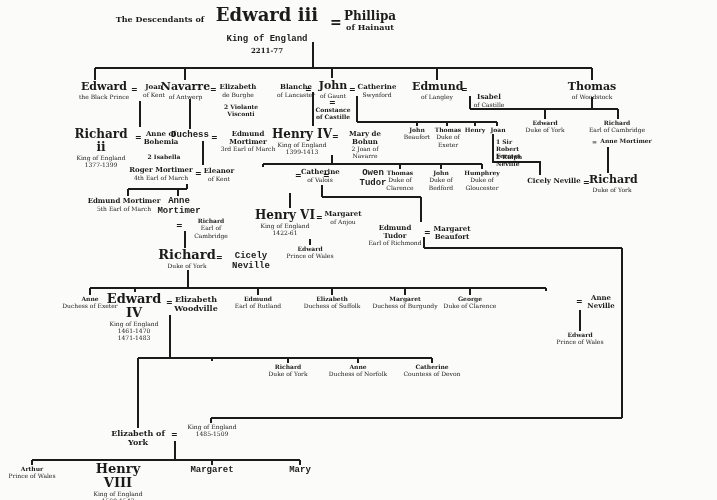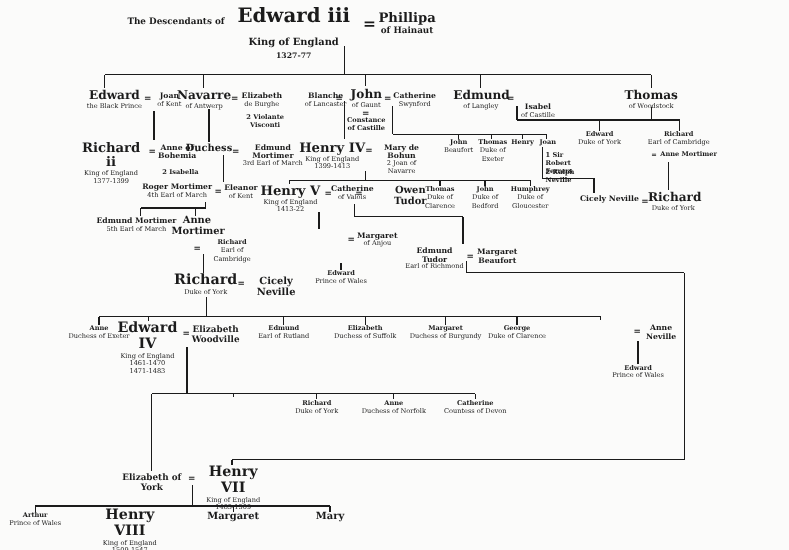--- a/index.html
+++ b/index.html
@@ -1,21 +1,21 @@
 <!DOCTYPE html>
 <html><head>
 <meta charset="utf-8">
 <style>
   html,body{margin:0;padding:0;background:#fbfbfa;}
   #canvas{position:relative;width:717px;height:500px;background:#fbfbfa;overflow:hidden;
           font-family:"DejaVu Serif",serif;color:#1b1b1b;}
   .p{position:absolute;text-align:center;}
   .nm{font-weight:bold;white-space:pre-line;line-height:1.08;}
   .n27{font-size:18px;line-height:1;}.n13{font-size:13px;}.n12{font-size:12px;}.n11{font-size:11px;}
-  .n9{font-size:9px;}.n8{font-size:8px;}.n7{font-size:7px;}.n6{font-size:6px;}
+  .n9{font-size:9px;font-family:Liberation Mono, monospace;}.n8{font-size:8px;}.n7{font-size:7px;}.n6{font-size:6px;}
   .sub{font-size:6px;line-height:1.2;white-space:pre-line;}
   .sub.b{font-weight:bold;}
   .eq{position:absolute;font-weight:bold;font-size:8px;line-height:1;}
   .eq-lg{font-size:14px;}
   .eq-xs{font-size:6px;}
   svg{position:absolute;left:0;top:0;}
 </style>
 </head>
 <body>
 
@@ -34,21 +34,21 @@
   <div class="p" style="left:114px;top:15px;width:92px">
     <div class="nm n8">The Descendants of</div>
   </div>
   <div class="p" style="left:203px;top:6px;width:128px">
     <div class="nm n27">Edward iii</div>
   </div>
   <div class="p" style="left:221px;top:35px;width:92px">
     <div class="nm n9">King of England</div>
   </div>
   <div class="p" style="left:236px;top:47px;width:62px">
-    <div class="nm n7">1327-77</div>
+    <div class="nm n7">2211-77</div>
   </div>
   <div class="eq eq-lg" style="left:330px;top:15px">=</div>
   <div class="p" style="left:344px;top:10px;width:52px">
     <div class="nm n12">Phillipa</div>
     <div class="nm n8">of Hainaut</div>
   </div>
 
   <div class="p" style="left:75px;top:81px;width:58px">
     <div class="nm n11">Edward</div>
     <div class="sub">the Black Prince</div>
@@ -181,25 +181,20 @@
 
   <div class="p" style="left:128px;top:166px;width:66px">
     <div class="nm n7">Roger Mortimer</div>
     <div class="sub">4th Earl of March</div>
   </div>
   <div class="eq" style="left:195px;top:169px">=</div>
   <div class="p" style="left:201px;top:167px;width:36px">
     <div class="nm n7">Eleanor</div>
     <div class="sub">of Kent</div>
   </div>
-  <div class="p" style="left:234px;top:167px;width:60px">
-    <div class="nm n12">Henry V</div>
-    <div class="sub">King of England
-1413-22</div>
-  </div>
   <div class="eq" style="left:295px;top:171px">=</div>
   <div class="p" style="left:301px;top:168px;width:38px">
     <div class="nm n7">Catherine</div>
     <div class="sub">of Valois</div>
   </div>
   <div class="eq" style="left:323px;top:171px">=</div>
   <div class="p" style="left:349px;top:169px;width:48px">
     <div class="nm n9">Owen Tudor</div>
   </div>
   <div class="p" style="left:376px;top:170px;width:48px">
@@ -221,20 +216,25 @@
   </div>
   <div class="p" style="left:156px;top:197px;width:46px">
     <div class="nm n9">Anne
 Mortimer</div>
   </div>
   <div class="eq" style="left:176px;top:221px">=</div>
   <div class="p" style="left:184px;top:218px;width:54px">
     <div class="nm n6">Richard</div>
     <div class="sub">Earl of Cambridge</div>
   </div>
+  <div class="p" style="left:254px;top:209px;width:62px">
+    <div class="nm n12">Henry VI</div>
+    <div class="sub">King of England
+1422-61</div>
+  </div>
   <div class="eq" style="left:316px;top:213px">=</div>
   <div class="p" style="left:322px;top:210px;width:42px">
     <div class="nm n7">Margaret</div>
     <div class="sub">of Anjou</div>
   </div>
   <div class="p" style="left:366px;top:224px;width:58px">
     <div class="nm n7">Edmund Tudor</div>
     <div class="sub">Earl of Richmond</div>
   </div>
   <div class="eq" style="left:424px;top:228px">=</div>
@@ -308,21 +308,20 @@
   <div class="p" style="left:399px;top:364px;width:66px">
     <div class="nm n6">Catherine</div>
     <div class="sub">Countess of Devon</div>
   </div>
 
   <div class="p" style="left:106px;top:429px;width:64px">
     <div class="nm n8">Elizabeth of York</div>
   </div>
   <div class="eq" style="left:171px;top:430px">=</div>
   <div class="p" style="left:180px;top:423px;width:64px">
-    <div class="nm n13">Henry VII</div>
     <div class="sub">King of England
 1485-1509</div>
   </div>
 
   <div class="p" style="left:4px;top:466px;width:56px">
     <div class="nm n6">Arthur</div>
     <div class="sub">Prince of Wales</div>
   </div>
   <div class="p" style="left:84px;top:462px;width:68px">
     <div class="nm n13">Henry VIII</div>

